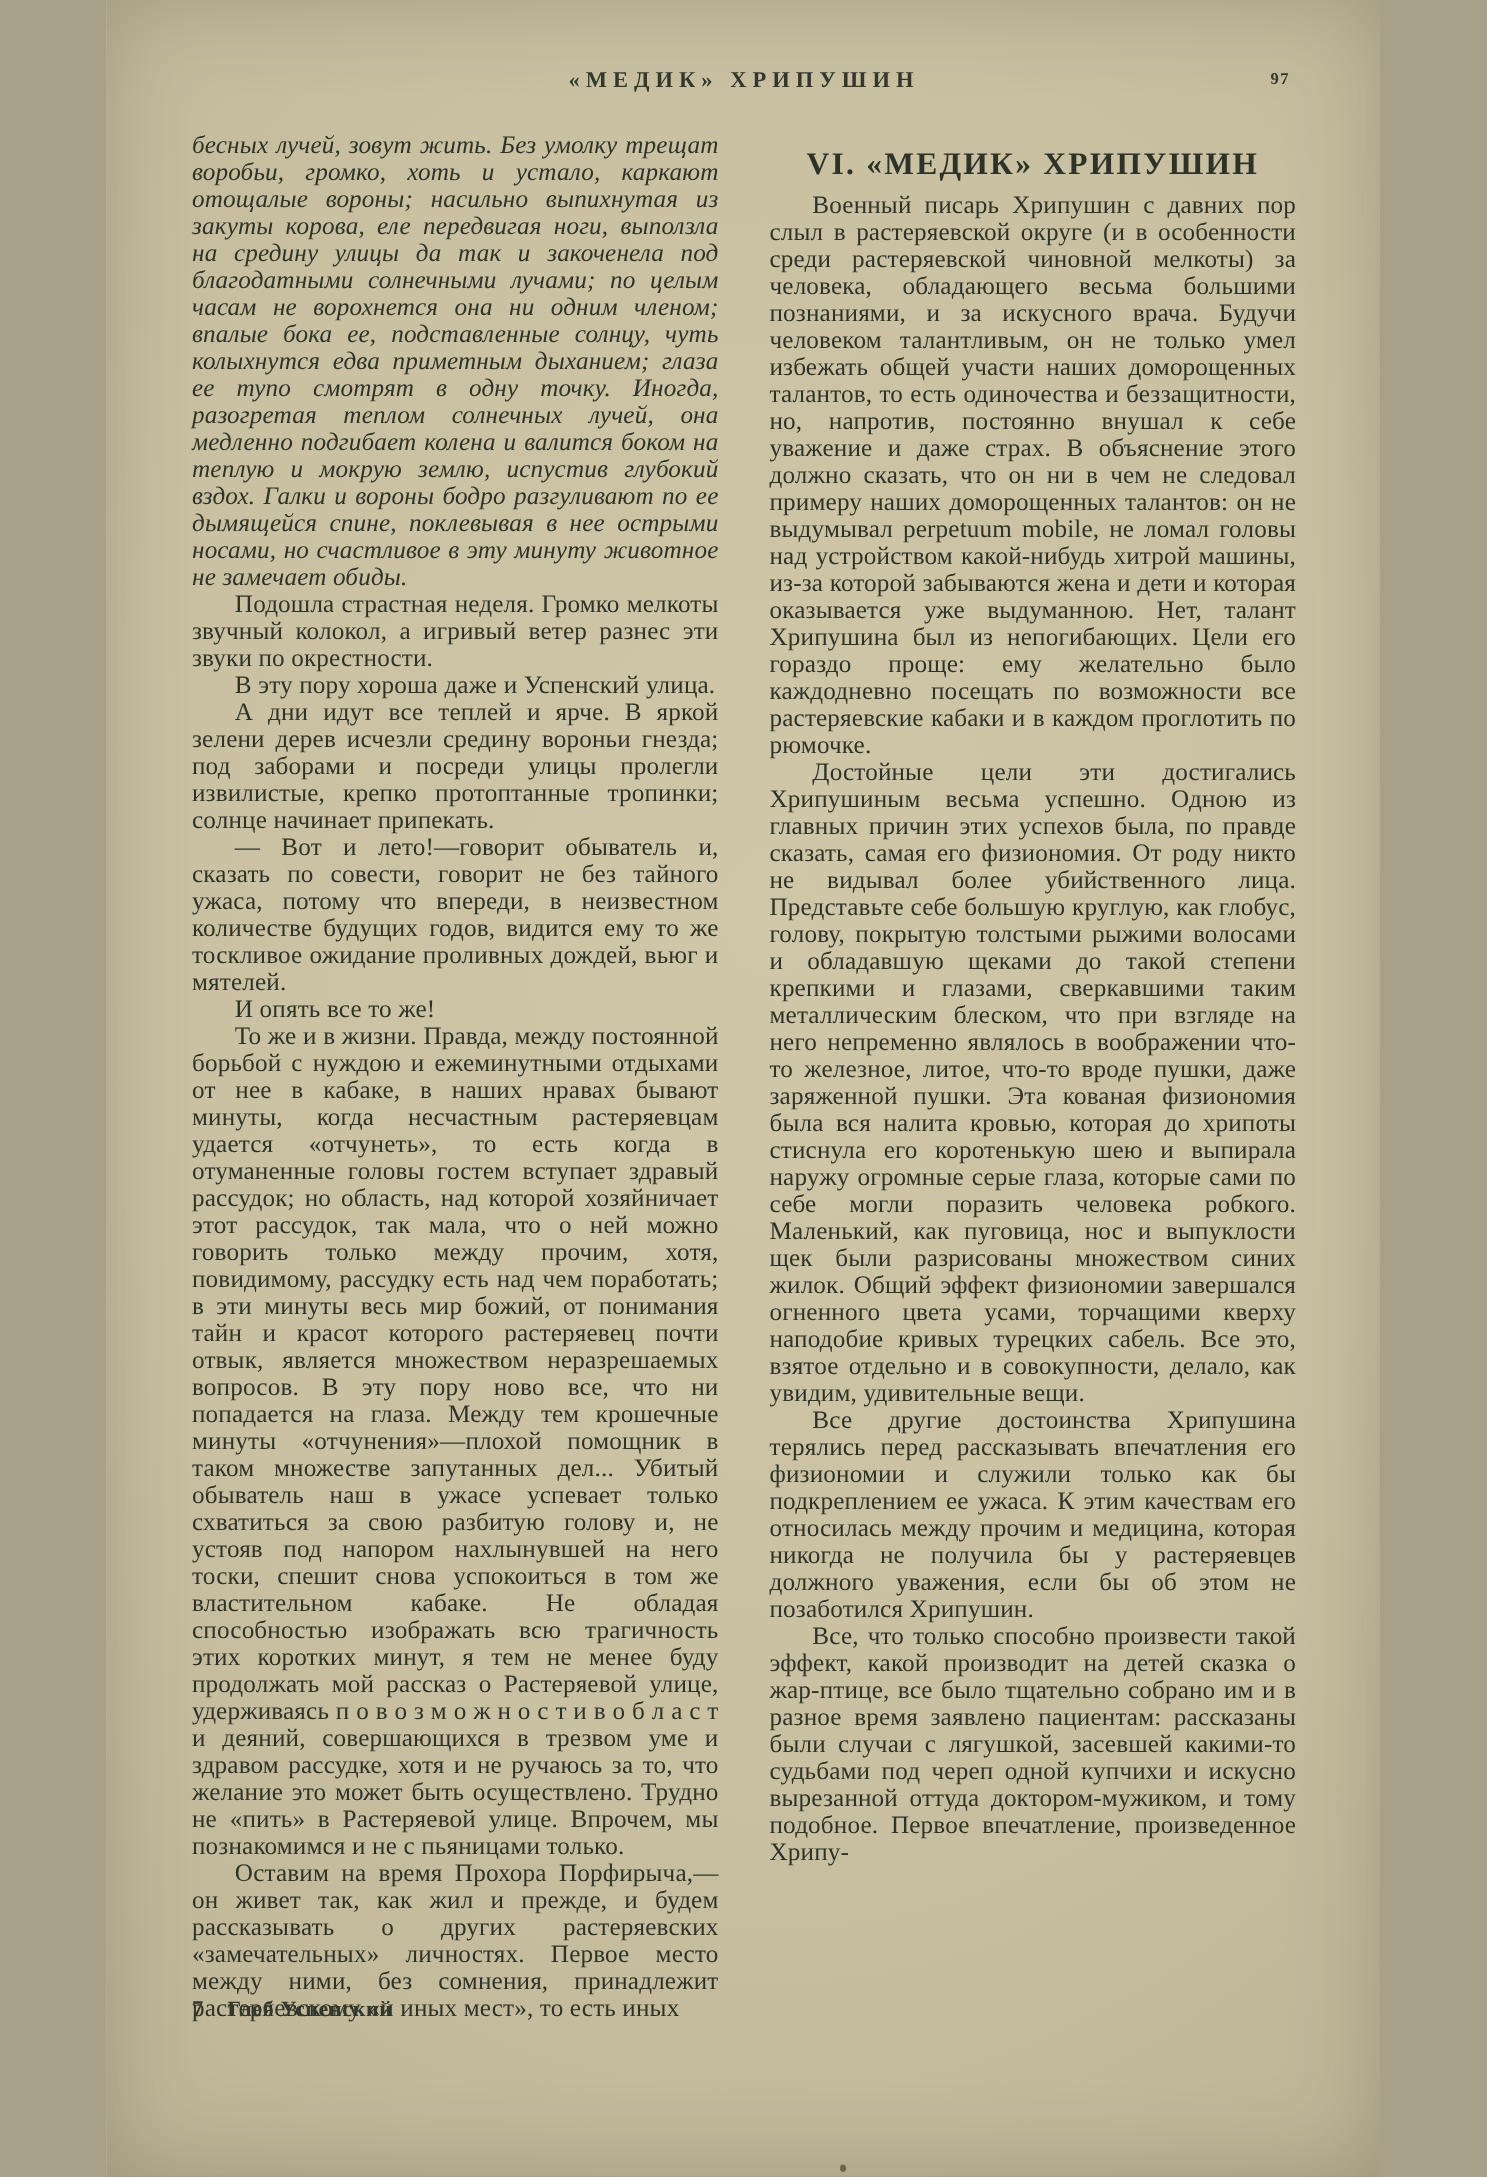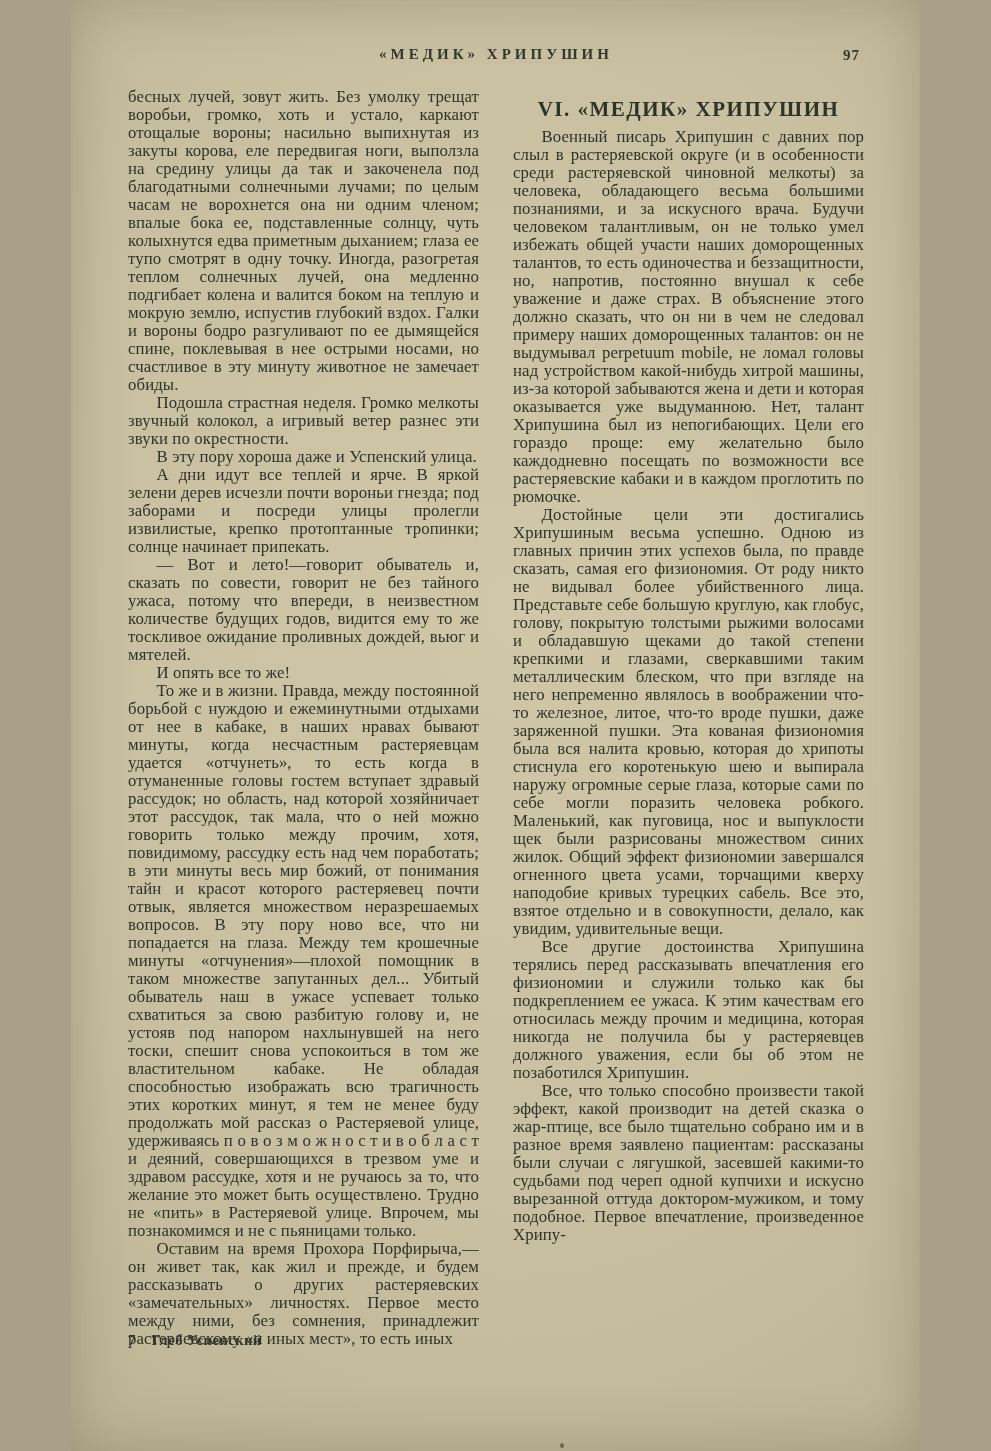--- a/index.html
+++ b/index.html
@@ -32,21 +32,21 @@
     text-align: center;
     font-size: 15px;
     font-weight: bold;
     letter-spacing: 4px;
     color: #33382c;
   }
   .page-number {
     position: absolute;
     right: 4px;
     top: 1px;
-    font-size: 15px;
+    font-size: 11px;
     font-weight: bold;
     letter-spacing: 1px;
     color: #33382c;
   }
   .text-block {
     position: absolute;
     top: 88px;
     left: 57px;
     right: 56px;
     display: flex;
@@ -61,20 +61,21 @@
     letter-spacing: 0.1px;
     hyphens: auto;
     -webkit-hyphens: auto;
   }
   .column p {
     margin: 0;
     text-indent: 1.7em;
   }
   .column p.no-indent {
     text-indent: 0;
+    font-style: italic;
   }
   .section-heading {
     margin: 12px 0 10px 0;
     text-align: center;
     font-size: 21px;
     font-weight: bold;
     letter-spacing: 1.5px;
     text-indent: 0;
   }
   .page-footer {
@@ -111,21 +112,21 @@
   <div class="running-header">
     <div class="running-title">«МЕДИК» ХРИПУШИН</div>
     <div class="page-number">97</div>
   </div>
 
   <div class="text-block">
     <div class="column" id="left-column" lang="ru">
         <p class="no-indent">бесных лучей, зовут жить. Без умолку трещат воробьи, громко, хоть и устало, каркают отощалые вороны; насильно выпихнутая из закуты корова, еле передвигая ноги, выползла на средину улицы да так и закоченела под благодатными солнечными лучами; по целым часам не ворохнется она ни одним членом; впалые бока ее, подставленные солнцу, чуть колыхнутся едва приметным дыханием; глаза ее тупо смотрят в одну точку. Иногда, разогретая теплом солнечных лучей, она медленно подгибает колена и валится боком на теплую и мокрую землю, испустив глубокий вздох. Галки и вороны бодро разгуливают по ее дымящейся спине, поклевывая в нее острыми носами, но счастливое в эту минуту животное не замечает обиды.</p>
         <p class="">Подошла страстная неделя. Громко мелкоты звучный колокол, а игривый ветер разнес эти звуки по окрестности.</p>
         <p class="">В эту пору хороша даже и Успенский улица.</p>
-        <p class="">А дни идут все теплей и ярче. В яркой зелени дерев исчезли почти вороньи гнезда; под заборами и посреди улицы пролегли извилистые, крепко протоптанные тропинки; солнце начинает припекать.</p>
+        <p class="">А дни идут все теплей и ярче. В яркой зелени дерев исчезли средину вороньи гнезда; под заборами и посреди улицы пролегли извилистые, крепко протоптанные тропинки; солнце начинает припекать.</p>
         <p class="">— Вот и лето!—говорит обыватель и, сказать по совести, говорит не без тайного ужаса, потому что впереди, в неизвестном количестве будущих годов, видится ему то же тоскливое ожидание проливных дождей, вьюг и мятелей.</p>
         <p class="">И опять все то же!</p>
         <p class="">То же и в жизни. Правда, между постоянной борьбой с нуждою и ежеминутными отдыхами от нее в кабаке, в наших нравах бывают минуты, когда несчастным растеряевцам удается «отчунеть», то есть когда в отуманенные головы гостем вступает здравый рассудок; но область, над которой хозяйничает этот рассудок, так мала, что о ней можно говорить только между прочим, хотя, повидимому, рассудку есть над чем поработать; в эти минуты весь мир божий, от понимания тайн и красот которого растеряевец почти отвык, является множеством неразрешаемых вопросов. В эту пору ново все, что ни попадается на глаза. Между тем крошечные минуты «отчунения»—плохой помощник в таком множестве запутанных дел... Убитый обыватель наш в ужасе успевает только схватиться за свою разбитую голову и, не устояв под напором нахлынувшей на него тоски, спешит снова успокоиться в том же властительном кабаке. Не обладая способностью изображать всю трагичность этих коротких минут, я тем не менее буду продолжать мой рассказ о Растеряевой улице, удерживаясь п о  в о з м о ж н о с т и  в  о б л а с т и  деяний, совершающихся в трезвом уме и здравом рассудке, хотя и не ручаюсь за то, что желание это может быть осуществлено. Трудно не «пить» в Растеряевой улице. Впрочем, мы познакомимся и не с пьяницами только.</p>
         <p class="">Оставим на время Прохора Порфирыча,—он живет так, как жил и прежде, и будем рассказывать о других растеряевских «замечательных» личностях. Первое место между ними, без сомнения, принадлежит растеряевскому «и иных мест», то есть иных</p>
       </div>
     <div class="column" id="right-column" lang="ru">
         <h2 class="section-heading">VI. «МЕДИК» ХРИПУШИН</h2>
         <p class="">Военный писарь Хрипушин с давних пор слыл в растеряевской округе (и в особенности среди растеряевской чиновной мелкоты) за человека, обладающего весьма большими познаниями, и за искусного врача. Будучи человеком талантливым, он не только умел избежать общей участи наших доморощенных талантов, то есть одиночества и беззащитности, но, напротив, постоянно внушал к себе уважение и даже страх. В объяснение этого должно сказать, что он ни в чем не следовал примеру наших доморощенных талантов: он не выдумывал perpetuum mobile, не ломал головы над устройством какой-нибудь хитрой машины, из-за которой забываются жена и дети и которая оказывается уже выдуманною. Нет, талант Хрипушина был из непогибающих. Цели его гораздо проще: ему желательно было каждодневно посещать по возможности все растеряевские кабаки и в каждом проглотить по рюмочке.</p>
         <p class="">Достойные цели эти достигались Хрипушиным весьма успешно. Одною из главных причин этих успехов была, по правде сказать, самая его физиономия. От роду никто не видывал более убийственного лица. Представьте себе большую круглую, как глобус, голову, покрытую толстыми рыжими волосами и обладавшую щеками до такой степени крепкими и глазами, сверкавшими таким металлическим блеском, что при взгляде на него непременно являлось в воображении что-то железное, литое, что-то вроде пушки, даже заряженной пушки. Эта кованая физиономия была вся налита кровью, которая до хрипоты стиснула его коротенькую шею и выпирала наружу огромные серые глаза, которые сами по себе могли поразить человека робкого. Маленький, как пуговица, нос и выпуклости щек были разрисованы множеством синих жилок. Общий эффект физиономии завершался огненного цвета усами, торчащими кверху наподобие кривых турецких сабель. Все это, взятое отдельно и в совокупности, делало, как увидим, удивительные вещи.</p>
         <p class="">Все другие достоинства Хрипушина терялись перед рассказывать впечатления его физиономии и служили только как бы подкреплением ее ужаса. К этим качествам его относилась между прочим и медицина, которая никогда не получила бы у растеряевцев должного уважения, если бы об этом не позаботился Хрипушин.</p>

